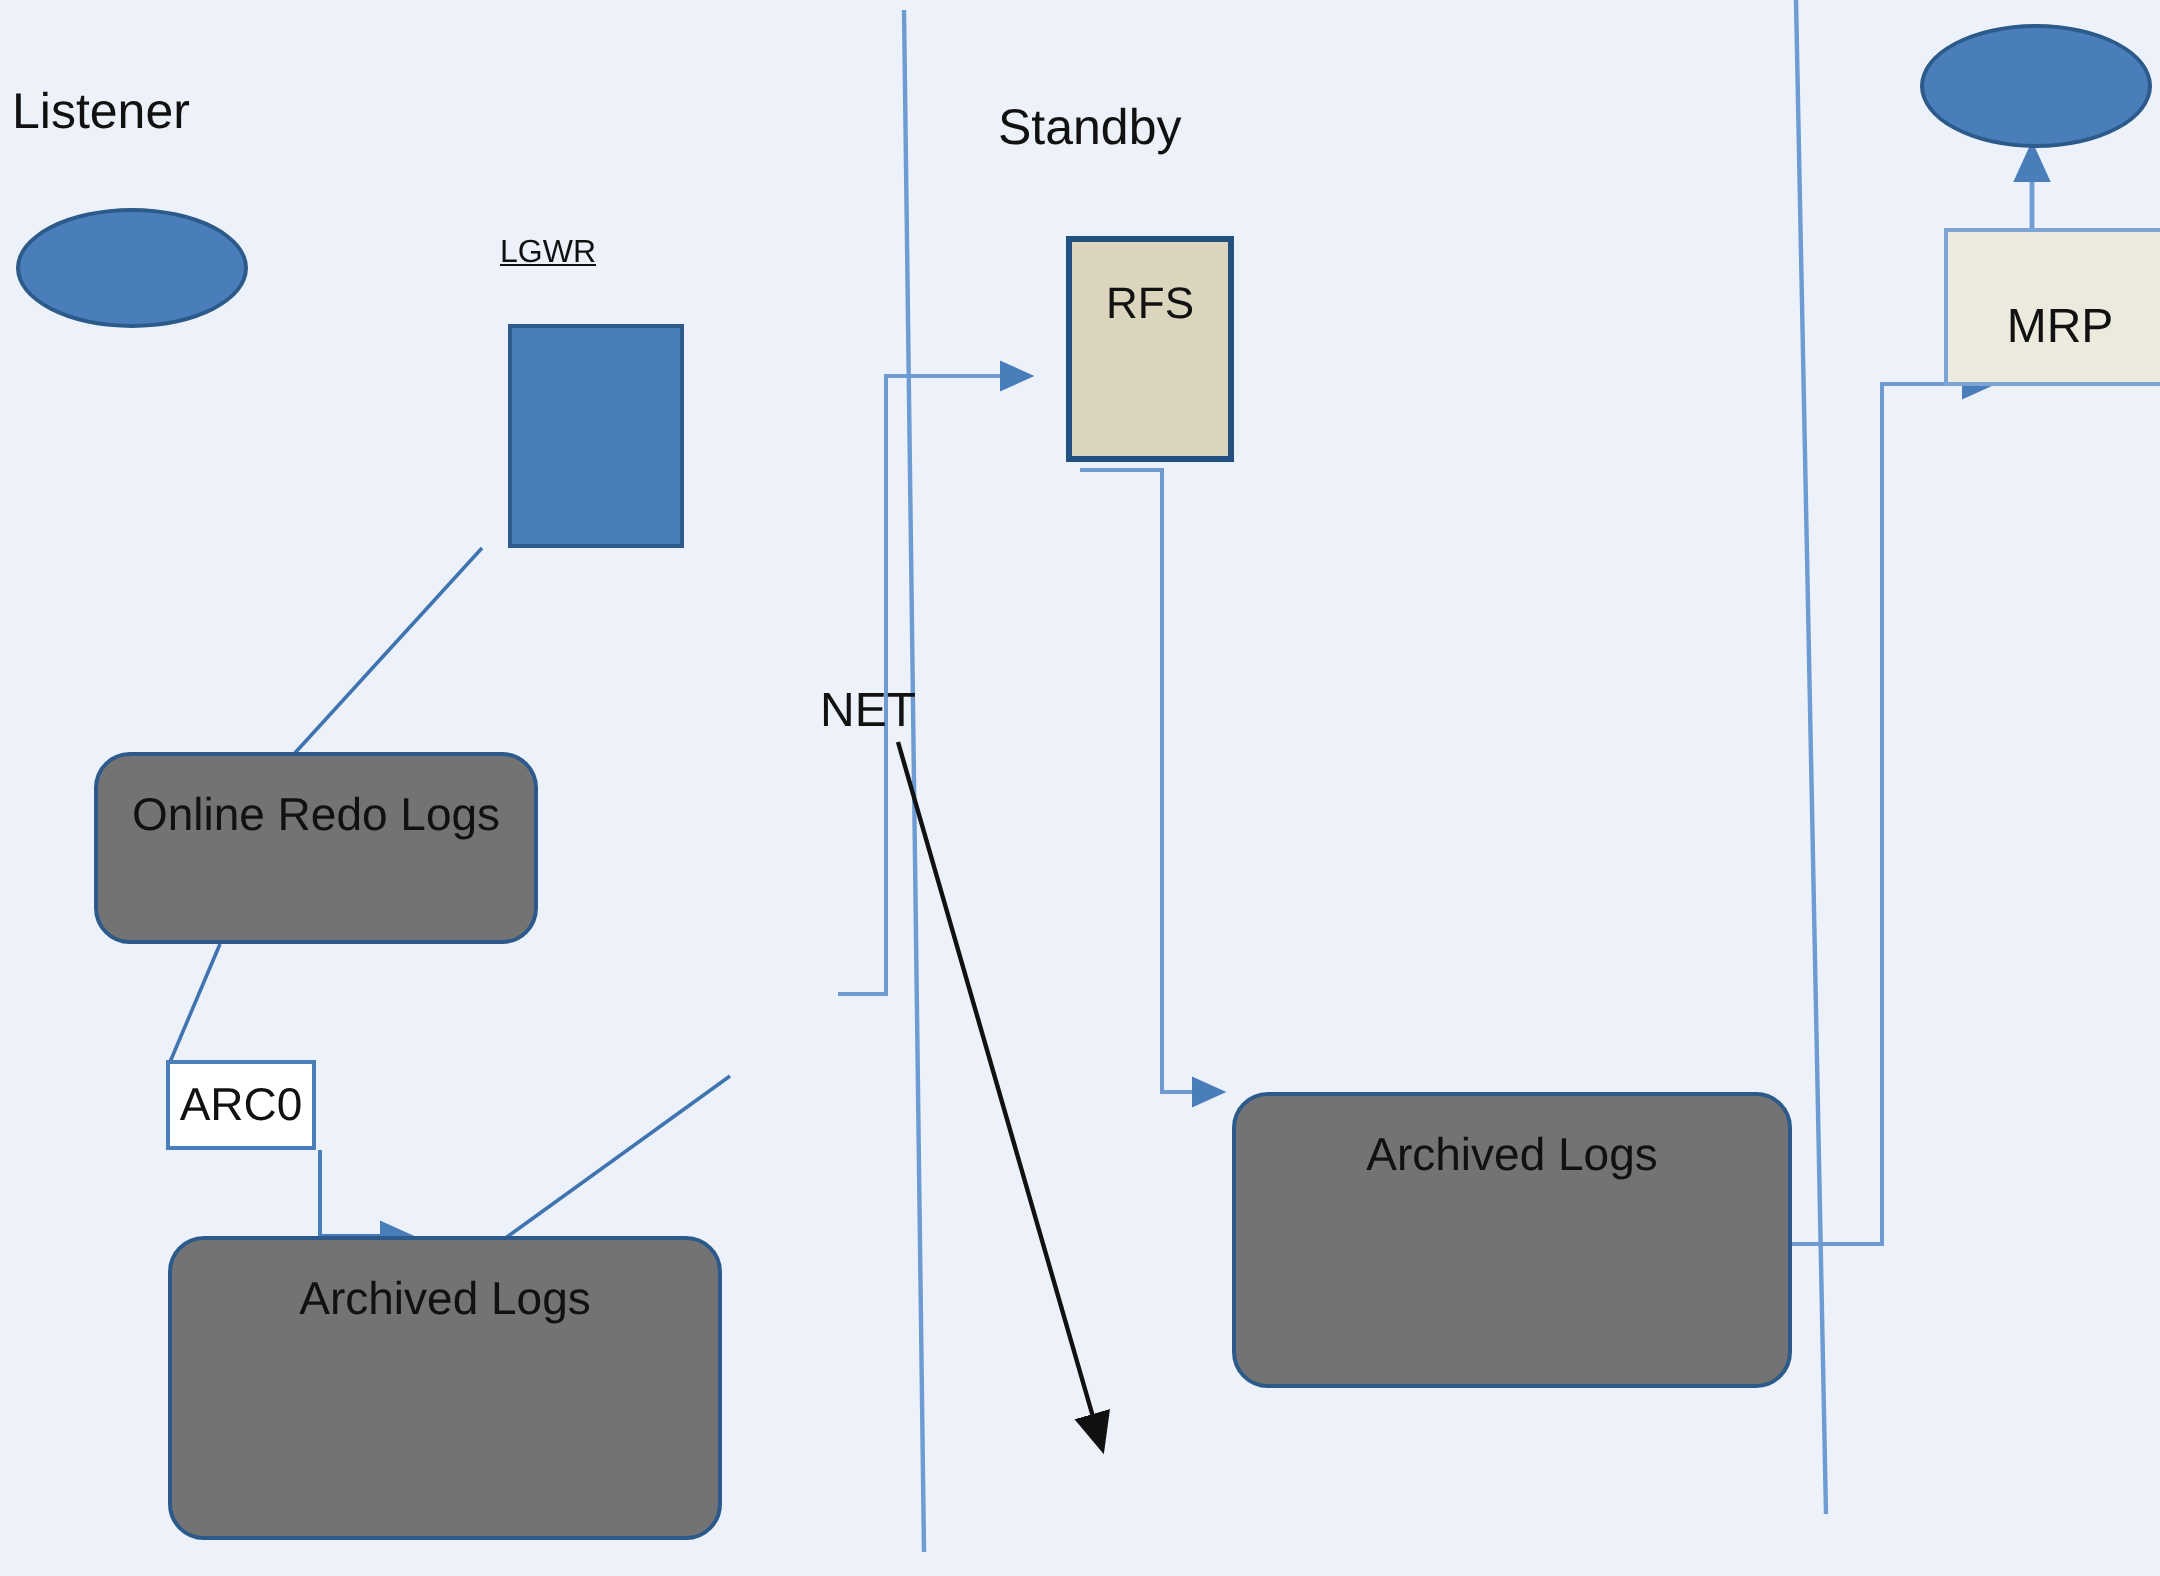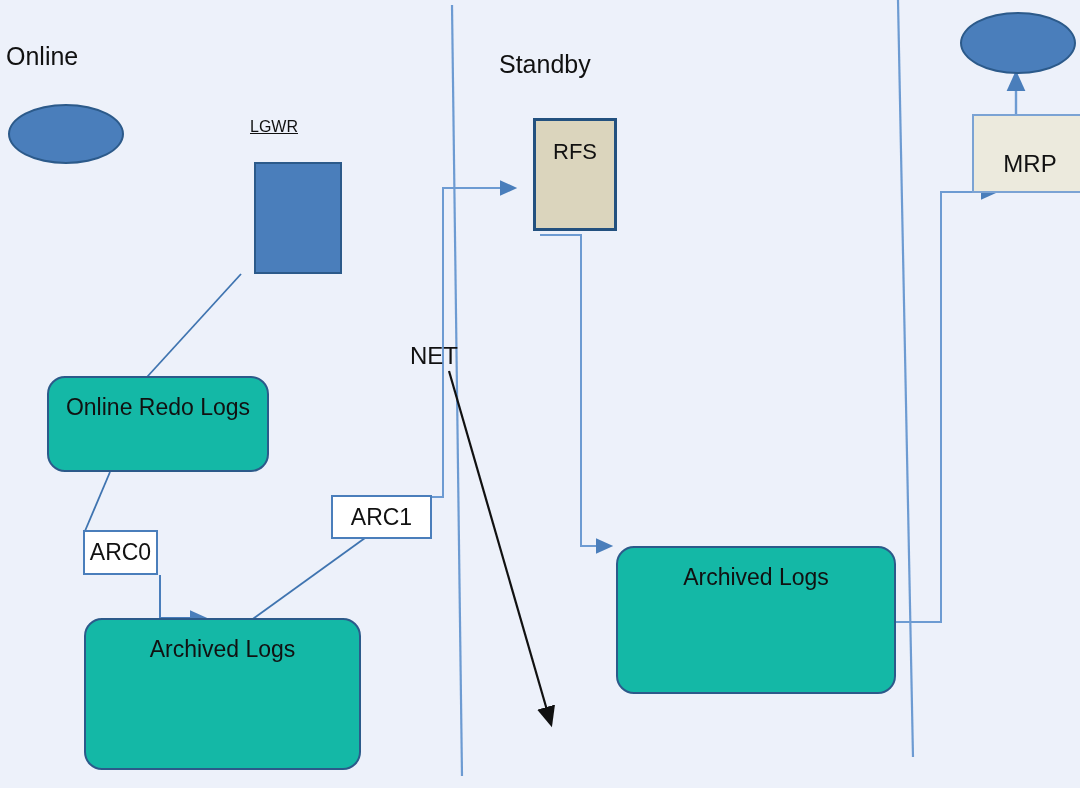--- a/index.html
+++ b/index.html
@@ -36,21 +36,21 @@
     box-sizing: border-box;
     display: flex;
     align-items: flex-start;
     justify-content: center;
     color: #111111;
     margin-left: 14px;
   }
   .node span { pointer-events: none; }
   
   .store {
-    background: #14b8a6;
+    background: #737373;
     border: 2.5px solid #2c5a8a;
     border-radius: 18px;
     font-size: 23px;
     padding-top: 16px;
   }
   
   .proc-solid {
     background: #4a7ebb;
     border: 2.5px solid #2c5a8a;
   }
@@ -114,43 +114,40 @@
 
     <path d="M540,235 L581,235 L581,546 L611,546" fill="none" stroke="#6d9bd2" stroke-width="2" marker-end="url(#arrBlue)"></path>
 
     <path d="M882,622 L941,622 L941,192 L996,192" fill="none" stroke="#6d9bd2" stroke-width="2" marker-end="url(#arrBlue)"></path>
 
     <path d="M1016,117 L1016,73" fill="none" stroke="#6d9bd2" stroke-width="2.4" marker-end="url(#arrBlue)"></path>
 
     <path d="M449,371 L551,724" fill="none" stroke="#111111" stroke-width="2.2" marker-end="url(#arrBlack)"></path>
   </svg>
 
-  <div class="lbl title-lbl" style="left:6px; top:44px;">Online</div>
+  <div class="lbl title-lbl" style="left:6px; top:44px;">Listener</div>
 
   <div class="lbl title-lbl" style="left:499px; top:52px;">Standby</div>
 
   <div class="lbl net-lbl" style="left:410px; top:344px;">NET</div>
 
 
   <div class="ellipse" style="left:8px; top:104px; width:112px; height:56px;"></div>
 
   <div class="lbl" style="left:250px; top:119px; font-size:16px;text-decoration:underline;">LGWR</div>
   <div class="node proc-solid" style="left:240px; top:162px; width:88px; height:112px;"></div>
 
   <div class="node store" style="left:33px; top:376px; width:222px; height:96px;">
     <span>Online Redo Logs</span>
   </div>
 
   <div class="node tagbox" style="left:69px; top:530px; width:75px; height:45px;">
     <span>ARC0</span>
   </div>
 
-  <div class="node tagbox" style="left:317px; top:495px; width:101px; height:44px;">
-    <span>ARC1</span>
-  </div>
 
   <div class="node store" style="left:70px; top:618px; width:277px; height:152px;">
     <span>Archived Logs</span>
   </div>
 
   <div class="node proc-tan" style="left:519px; top:118px; width:84px; height:113px;">
     <span>RFS</span>
   </div>
 
   <div class="node store" style="left:602px; top:546px; width:280px; height:148px;">

